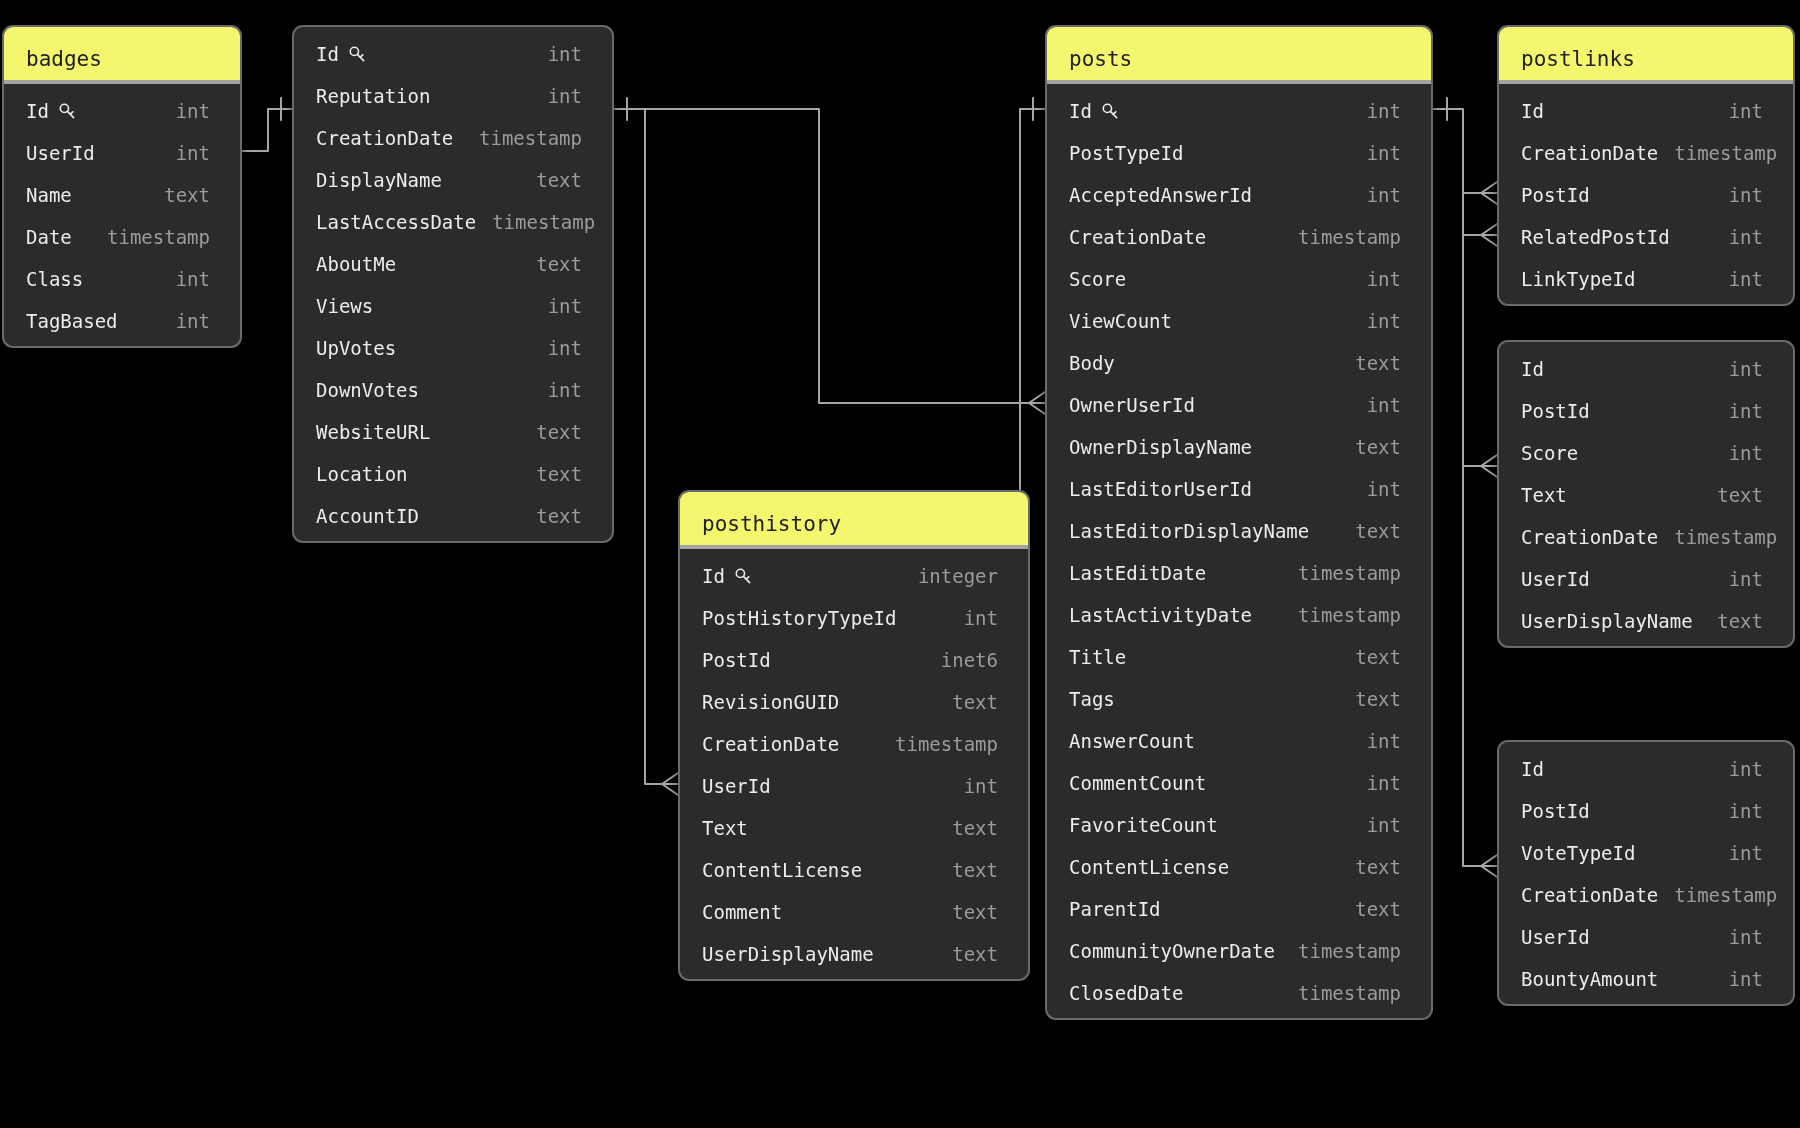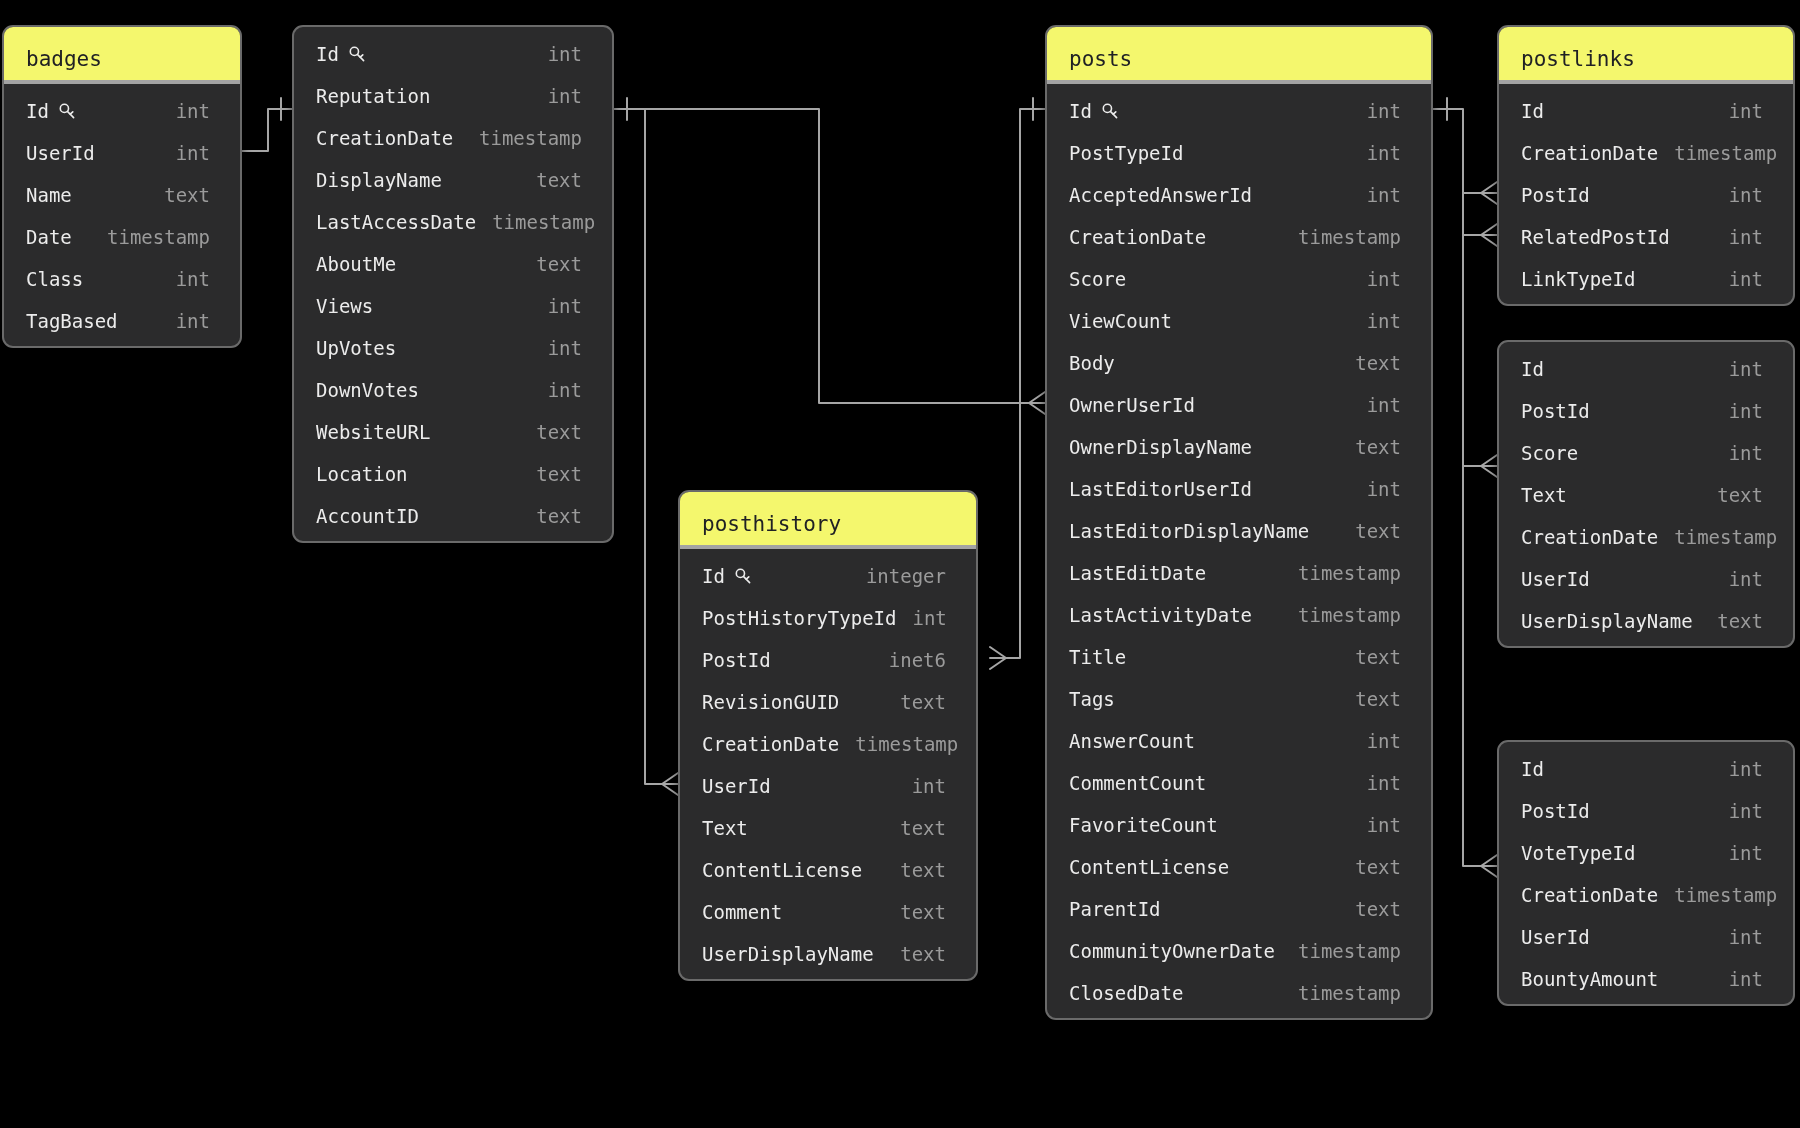--- a/index.html
+++ b/index.html
@@ -141,21 +141,21 @@
           <div class="row">
             <span class="fname">Location</span>
             <span class="ftype">text</span>
           </div>
           <div class="row">
             <span class="fname">AccountID</span>
             <span class="ftype">text</span>
           </div>
         </div>
       </div>
-      <div class="tbl" style="left: 678px; top: 490px; width: 300px;">
+      <div class="tbl" style="left: 678px; top: 490px; width: 352px;">
         <div class="thead"><span>posthistory</span></div>
         <div class="tbody">
           <div class="row">
             <span class="fname">Id<svg class="keyicon" viewBox="0 0 19 19" fill="none" stroke="#ececec" stroke-width="1.6" stroke-linecap="round">
                 <circle cx="6.4" cy="6.4" r="4.1"></circle>
                 <path d="M9.4 9.4 L15.6 15.6"></path>
                 <path d="M12.2 12.2 L14.8 9.8"></path>
               </svg></span>
             <span class="ftype">integer</span>
           </div>

